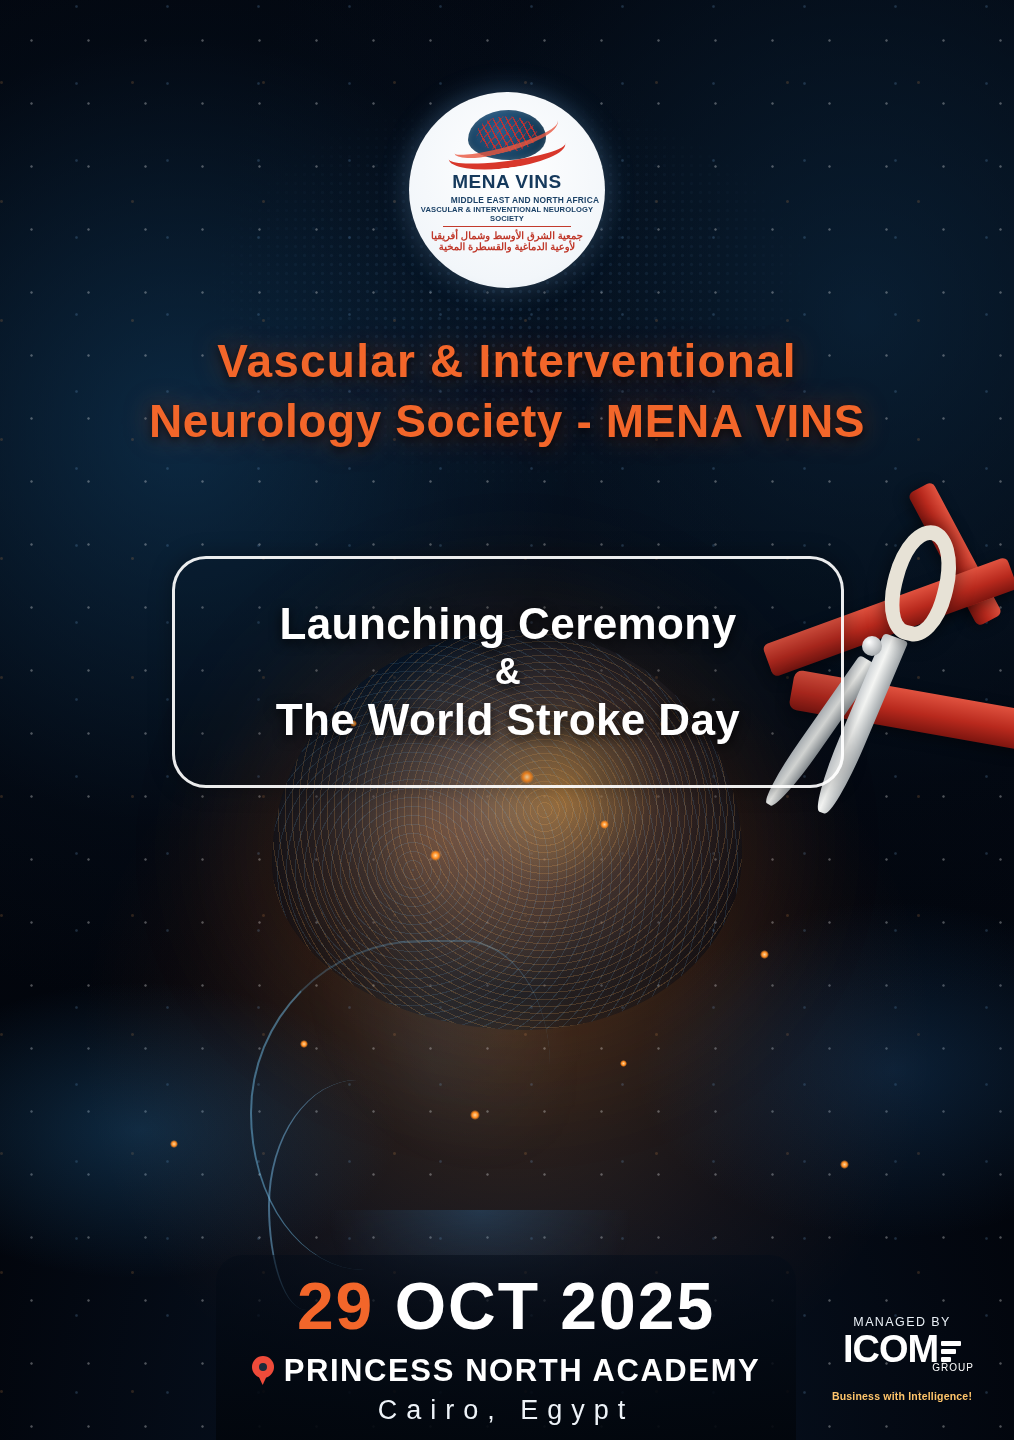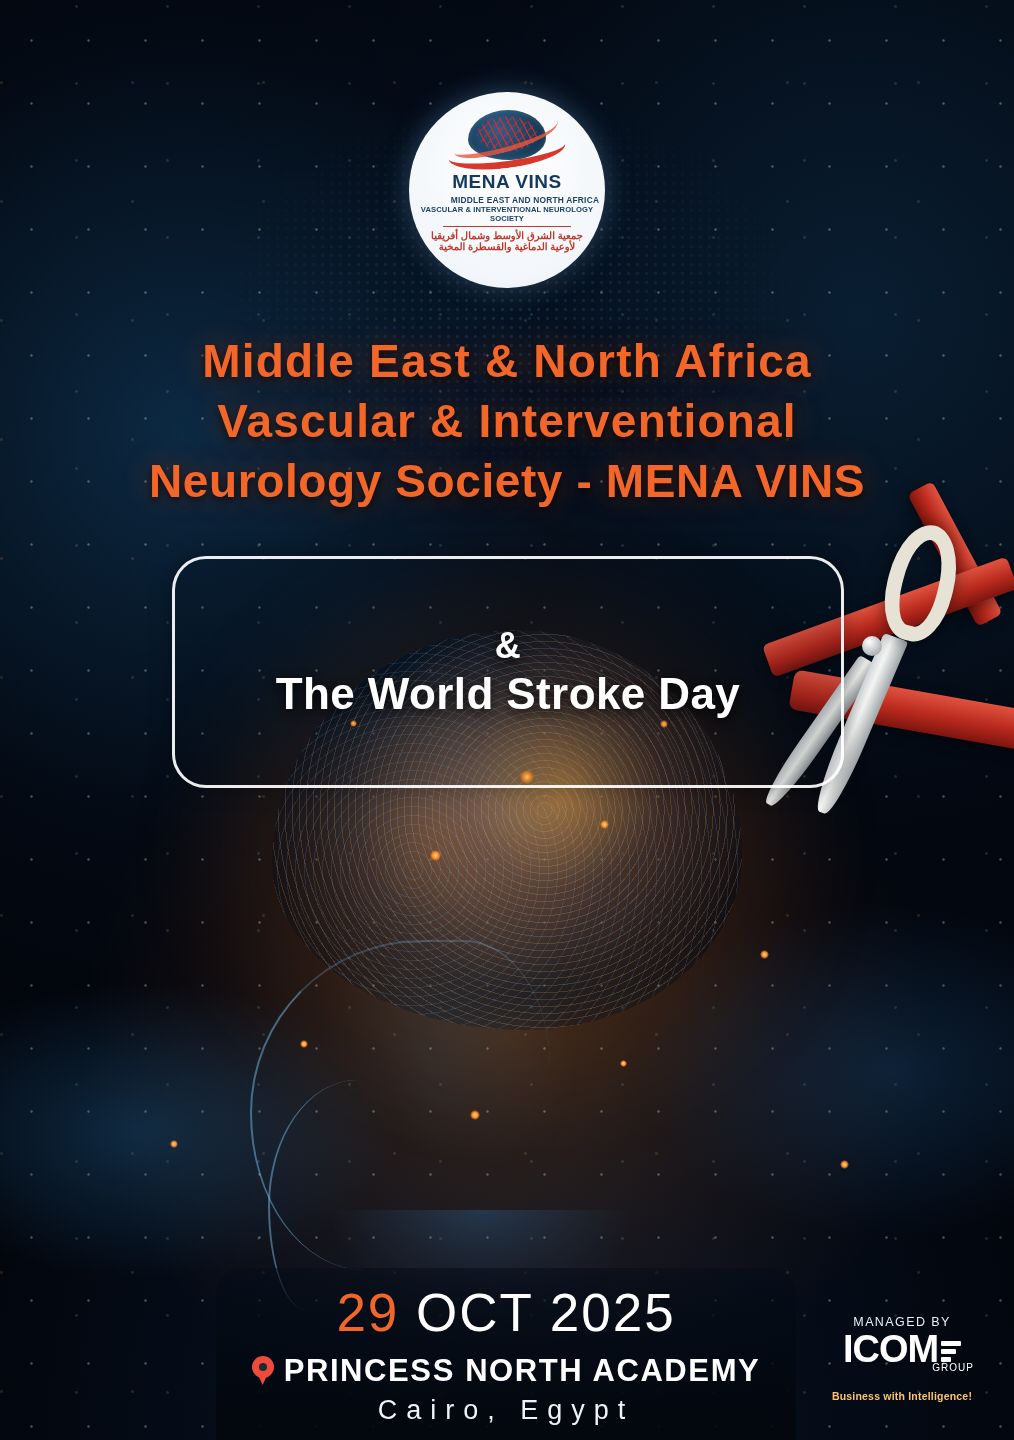--- a/index.html
+++ b/index.html
@@ -233,21 +233,21 @@
   }
   .sub-amp { font-size: 36px; }
 
   
   .footer {
     position: absolute; left: 216px; bottom: 0; width: 580px; padding: 18px 0 14px;
     border-radius: 26px 26px 0 0;
     background: linear-gradient(180deg, rgba(4,12,24,0.55) 0%, rgba(3,9,18,0.82) 45%, rgba(2,6,12,0.92) 100%);
     text-align: center;
   }
-  .date-row { font-size: 53px; font-weight: 400; letter-spacing: 2px; line-height: 1; }
+  .date-row { font-size: 66px; font-weight: 700; letter-spacing: 2px; line-height: 1; }
   .date-day { color: #f2662a; }
   .date-rest { color: #ffffff; }
   .venue-row {
     display: flex; align-items: center; justify-content: center; gap: 10px;
     margin-top: 14px;
   }
   .pin { width: 22px; height: 30px; position: relative; flex: 0 0 auto; }
   .pin:before {
     content: ""; position: absolute; left: 0; top: 0; width: 22px; height: 22px; border-radius: 50% 50% 50% 50%;
     background: #ef4b3a;
@@ -344,26 +344,26 @@
       <span class="vins">VINS</span>
     </div>
     <div class="logo-sub1">MIDDLE EAST AND NORTH AFRICA</div>
     <div class="logo-sub2">VASCULAR &amp; INTERVENTIONAL NEUROLOGY SOCIETY</div>
     <div class="logo-rule"></div>
     <div class="logo-ar1">جمعية الشرق الأوسط وشمال أفريقيا</div>
     <div class="logo-ar2">لأوعية الدماغية والقسطرة المخية</div>
   </div>
 
   <div class="headline">
-    <span class="l1">Middle East &amp; North Africa</span>
     <span class="l2">Vascular &amp; Interventional</span>
     <span class="l3">Neurology Society - MENA VINS</span>
   </div>
 
   <div class="sub-box">
+    <div class="sub-line">Launching Ceremony</div>
     <div class="sub-line sub-amp">&amp;</div>
     <div class="sub-line">The World Stroke Day</div>
   </div>
 
   <div class="footer">
     <div class="date-row">
       <span class="date-day">29</span>
       <span class="date-rest">OCT 2025</span>
     </div>
     <div class="venue-row">

